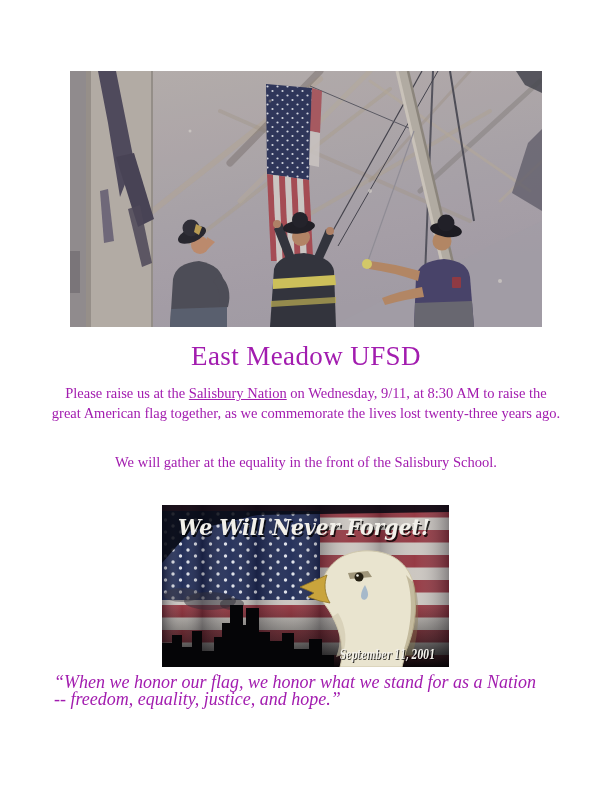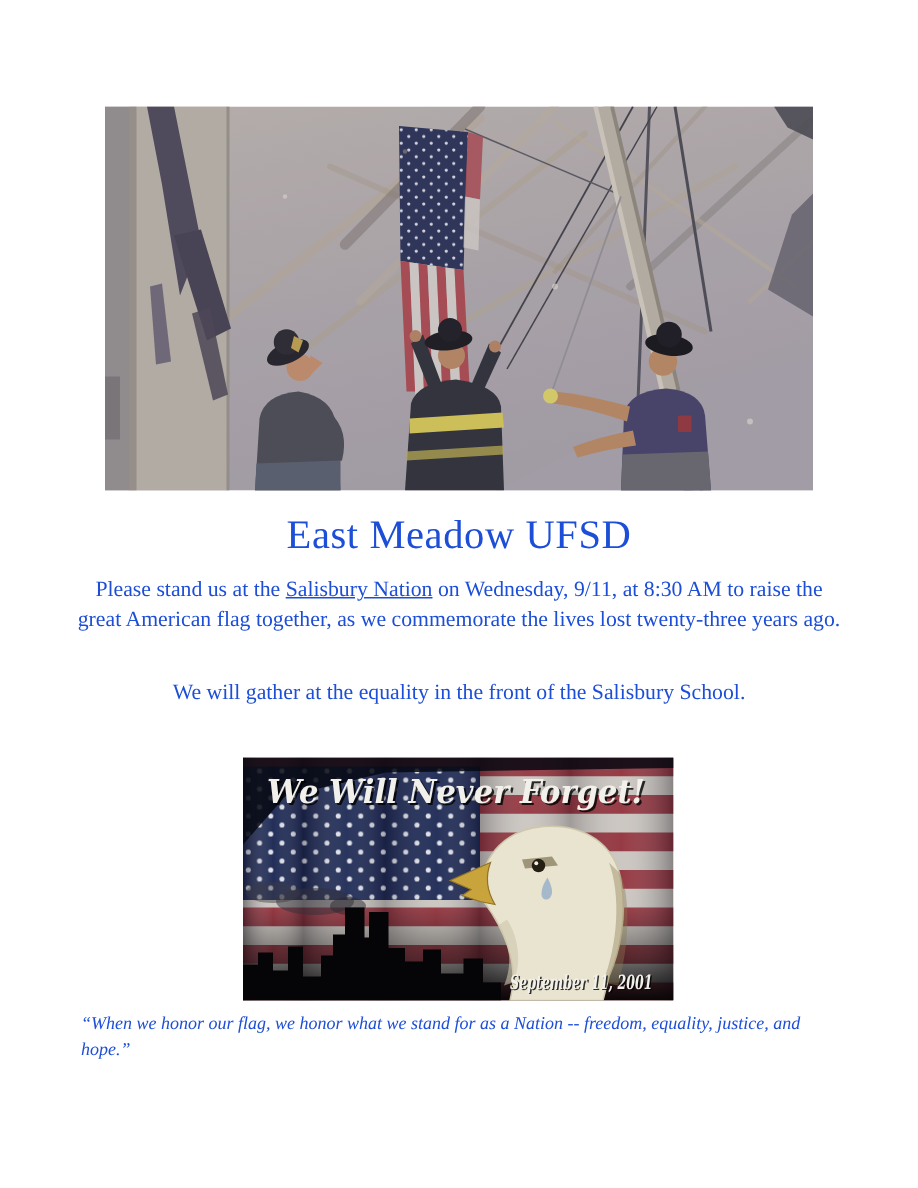--- a/index.html
+++ b/index.html
@@ -2,42 +2,42 @@
 <html><head>
 <meta charset="utf-8">
 <style>
   html,body{margin:0;padding:0;background:#ffffff;}
   .page{
     position:relative;
     width:612px;
     height:792px;
     background:#ffffff;
     font-family:"Liberation Serif", serif;
-    color:#1d4ed8;
+    color:#a21caf;
     overflow:hidden;
   }
   figure{margin:0;padding:0;position:absolute;}
   figure svg{display:block;width:100%;height:100%;}
   .photo1{left:70px;top:71px;width:472px;height:256px;}
   .photo2{left:162px;top:505px;width:287px;height:162px;text-decoration:underline;}
   .doc-title{
     position:absolute;top:340px;left:0;right:0;margin:0;
     text-align:center;font-size:27px;font-weight:normal;
     letter-spacing:0.4px;line-height:32px;
   }
   .body-text{
     position:absolute;left:50px;right:50px;margin:0;
     text-align:center;font-size:14.5px;line-height:20.2px;
   }
   .para1{top:383px;}
   .para2{top:452px;}
   .underlined{text-decoration:underline;}
   .quote{
     position:absolute;left:54px;top:674px;width:486px;margin:0;
-    font-style:italic;font-size:12px;line-height:16.6px;text-align:left;
+    font-style:italic;font-size:18px;line-height:16.6px;text-align:left;
   }
 </style>
 </head>
 <body>
 
 <div class="page">
 
   <figure class="photo1">
     <svg viewBox="0 0 472 256" xmlns="http://www.w3.org/2000/svg">
       <defs>
@@ -144,21 +144,21 @@
       <circle cx="300" cy="120" r="2" fill="#d8d4cc" fill-opacity="0.7"></circle>
       <circle cx="430" cy="210" r="2" fill="#d8d4cc" fill-opacity="0.7"></circle>
       <circle cx="120" cy="60" r="1.5" fill="#d8d4cc" fill-opacity="0.7"></circle>
       <circle cx="200" cy="30" r="1.5" fill="#8d8780" fill-opacity="0.6"></circle>
       <rect x="0" y="0" width="472" height="256" fill="#9b93a3" fill-opacity="0.1"></rect>
     </svg>
   </figure>
 
   <h1 class="doc-title">East Meadow UFSD</h1>
 
-  <p class="body-text para1"><span>Please stand us at the </span><span class="underlined">Salisbury Nation</span><span> on Wednesday, 9/11, at 8:30 AM to raise the great American flag together, as we commemorate the lives lost twenty-three years ago.</span></p>
+  <p class="body-text para1"><span>Please raise us at the </span><span class="underlined">Salisbury Nation</span><span> on Wednesday, 9/11, at 8:30 AM to raise the great American flag together, as we commemorate the lives lost twenty-three years ago.</span></p>
 
   <p class="body-text para2">We will gather at the equality in the front of the Salisbury School.</p>
 
   <figure class="photo2">
     <svg viewBox="0 0 287 162" xmlns="http://www.w3.org/2000/svg">
       <defs>
         <pattern id="stars2" width="15" height="12" patternUnits="userSpaceOnUse">
           <circle cx="3.5" cy="3" r="1.7" fill="#dfe2ea"></circle>
           <circle cx="11" cy="9" r="1.7" fill="#dfe2ea"></circle>
         </pattern>

